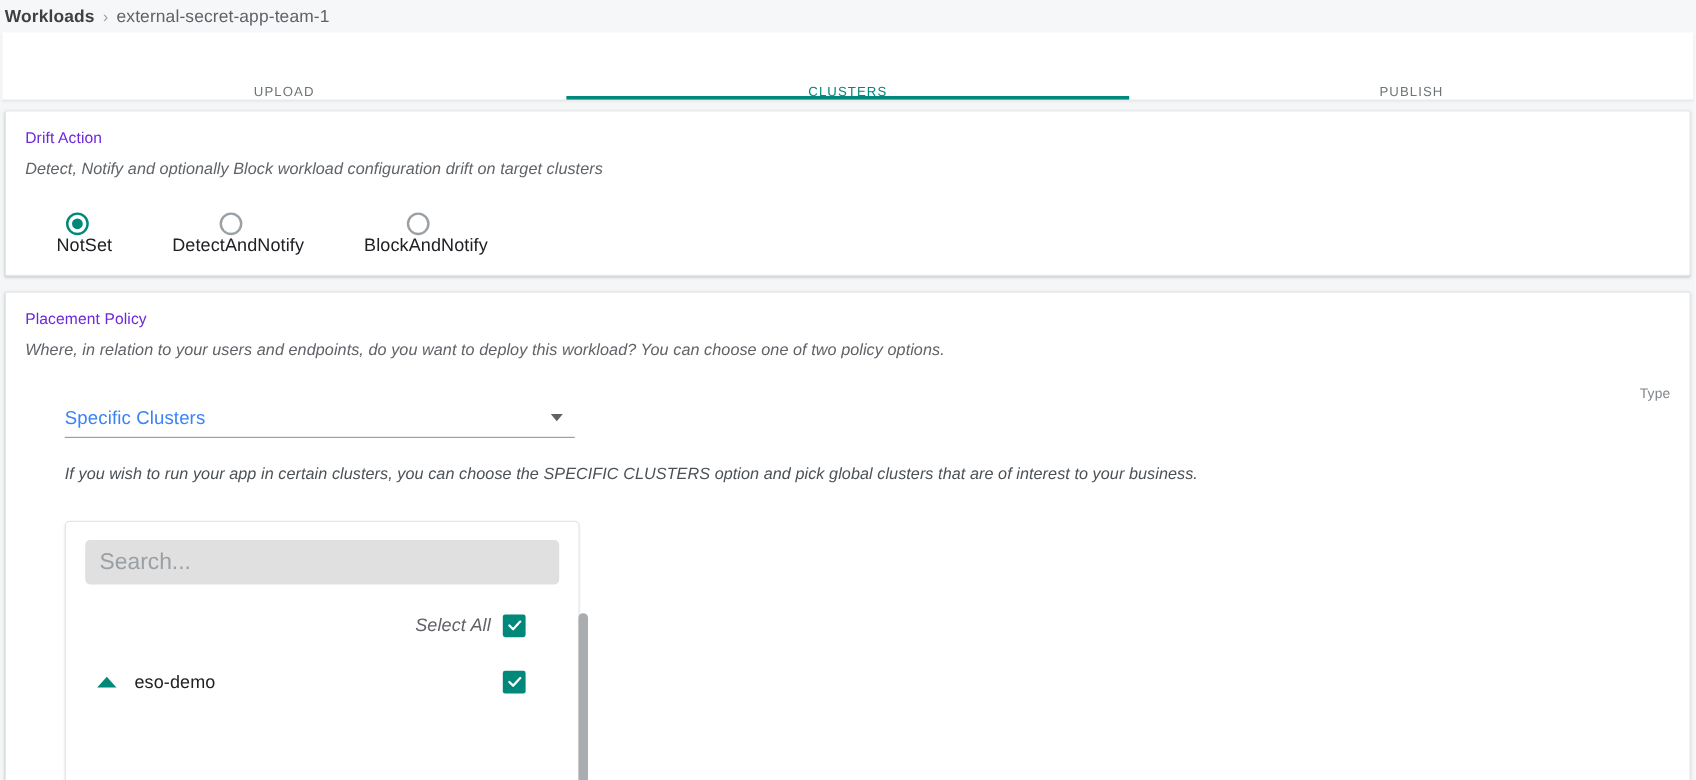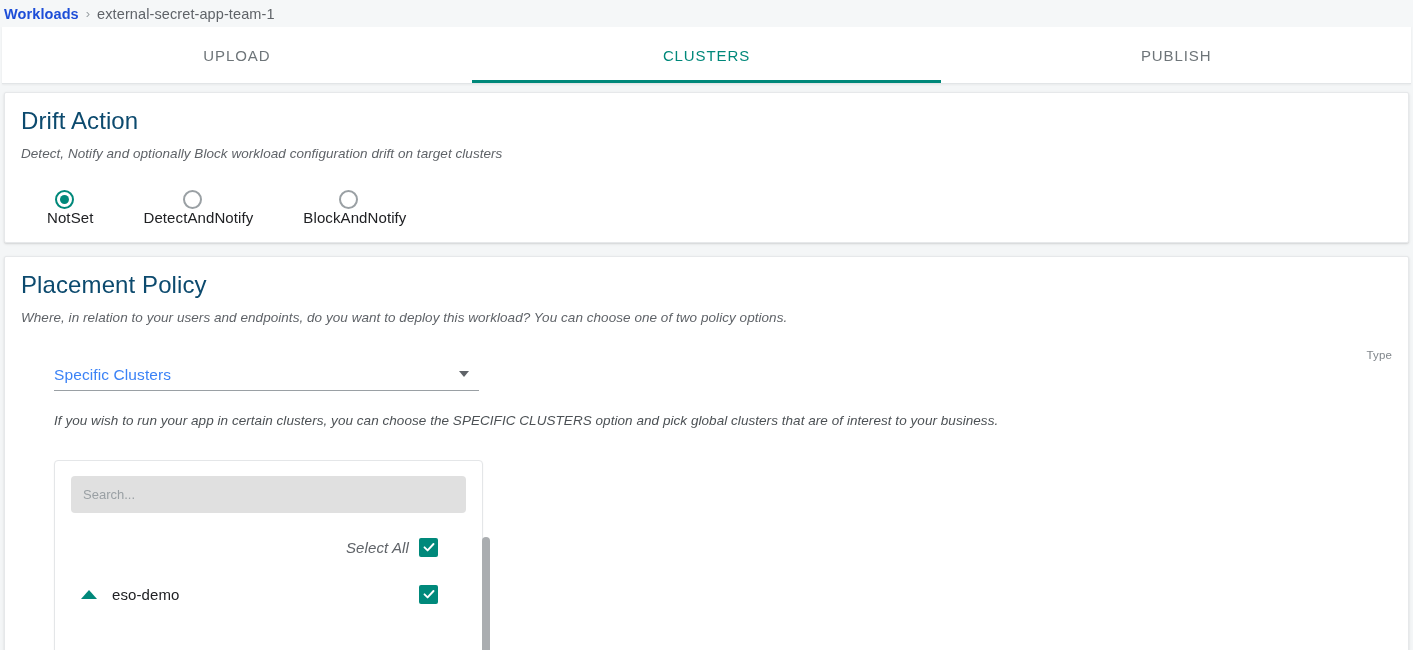--- a/index.html
+++ b/index.html
@@ -18,21 +18,21 @@
   
   .breadcrumb-bar {
     height: 27px;
     background: #f5f7f8;
     display: flex;
     align-items: center;
     padding: 0 0 0 4px;
     box-sizing: border-box;
   }
   .crumb-link {
-    color: #1d4ed8;
+    color: #404040;
     font-size: 14.5px;
     font-weight: 700;
     letter-spacing: .1px;
     cursor: pointer;
   }
   .crumb-sep {
     color: #9aa0a4;
     font-size: 13px;
     margin: 0 7px;
   }
@@ -48,23 +48,23 @@
     background: #ffffff;
     display: flex;
     align-items: stretch;
     border-bottom: 1px solid #e2e5e7;
     box-shadow: 0 1px 2px rgba(0,0,0,.05);
     margin: 0 2px;
   }
   .tab {
     flex: 1;
     display: flex;
-    align-items: center;
+    align-items: flex-end;
     justify-content: center;
-    font-size: 15px;
+    font-size: 11px;
     letter-spacing: .9px;
     color: #6e7579;
     cursor: pointer;
     position: relative;
     user-select: none;
   }
   .tab.active {
     color: #00887a;
   }
   .tab.active::after {
@@ -86,22 +86,22 @@
     border: 1px solid #e6e8ea;
     border-radius: 2px;
     box-shadow: 0 1px 3px rgba(0,0,0,.10), 0 1px 1px rgba(0,0,0,.05);
     padding: 14px 16px 16px 16px;
     box-sizing: border-box;
   }
   .card + .card {
     margin-top: 13px;
   }
   .card-title {
-    font-size: 24px;
-    color: #0c4a6e;
+    font-size: 13px;
+    color: #6d28d9;
     letter-spacing: .1px;
     margin: 0 0 11px 0;
     font-weight: 400;
   }
   .card-desc {
     font-size: 13.5px;
     font-style: italic;
     color: #5f6368;
     margin: 0;
     letter-spacing: .05px;
@@ -211,21 +211,21 @@
   }
   .search-input {
     width: 100%;
     height: 37px;
     background: #e0e0e0;
     border: none;
     border-radius: 4px;
     box-sizing: border-box;
     padding: 4px 12px;
     font-family: "Liberation Sans", sans-serif;
-    font-size: 13px;
+    font-size: 19px;
     color: #3c4043;
     outline: none;
   }
   .search-input::placeholder {
     color: #9aa0a4;
   }
   .cluster-list {
     margin-top: 20px;
   }
   .select-all-row {

